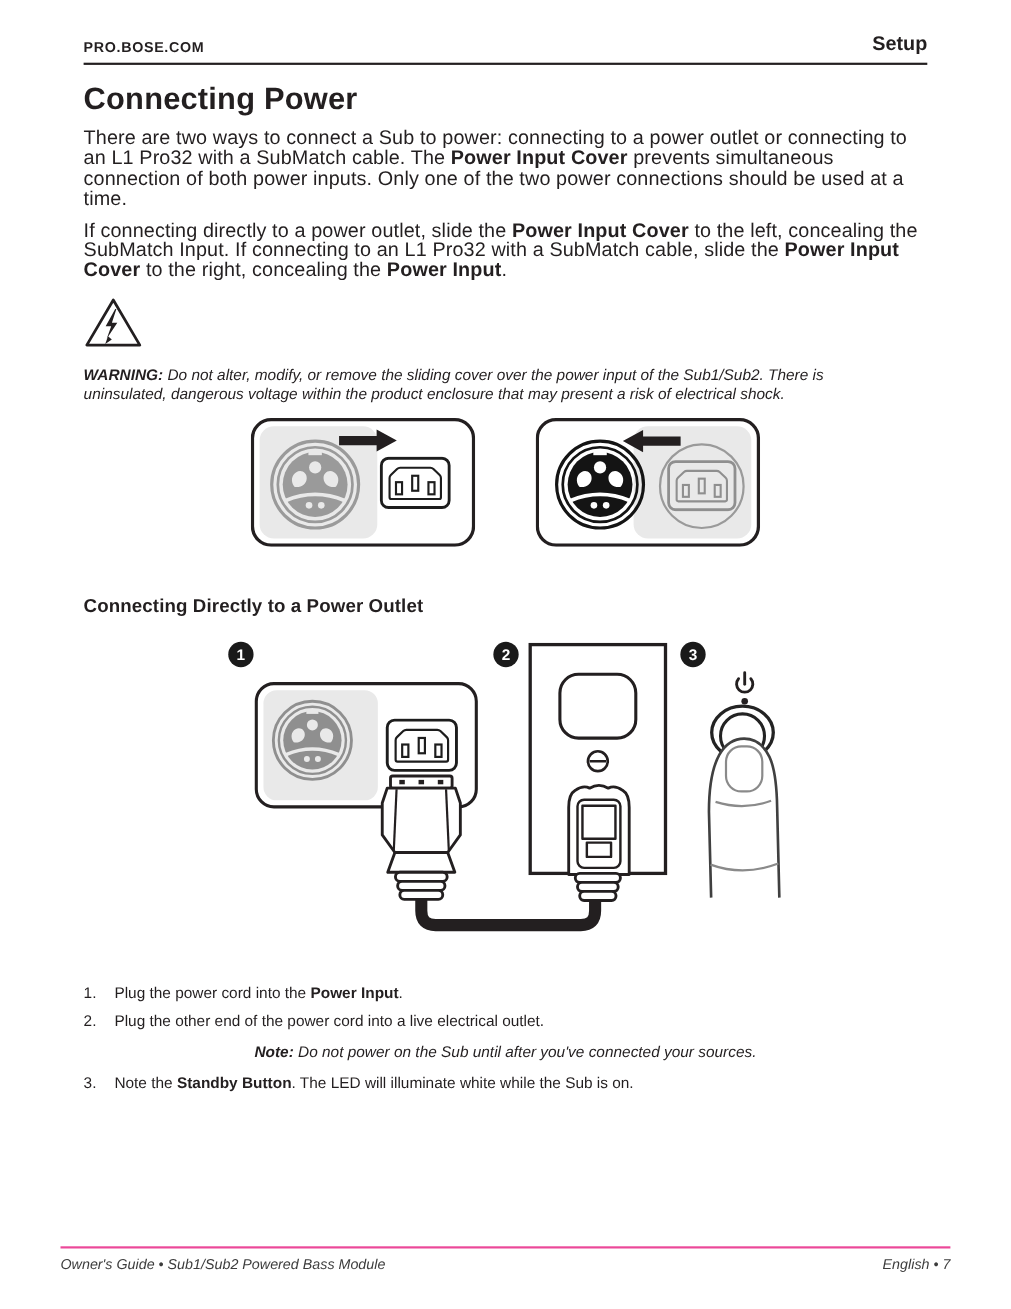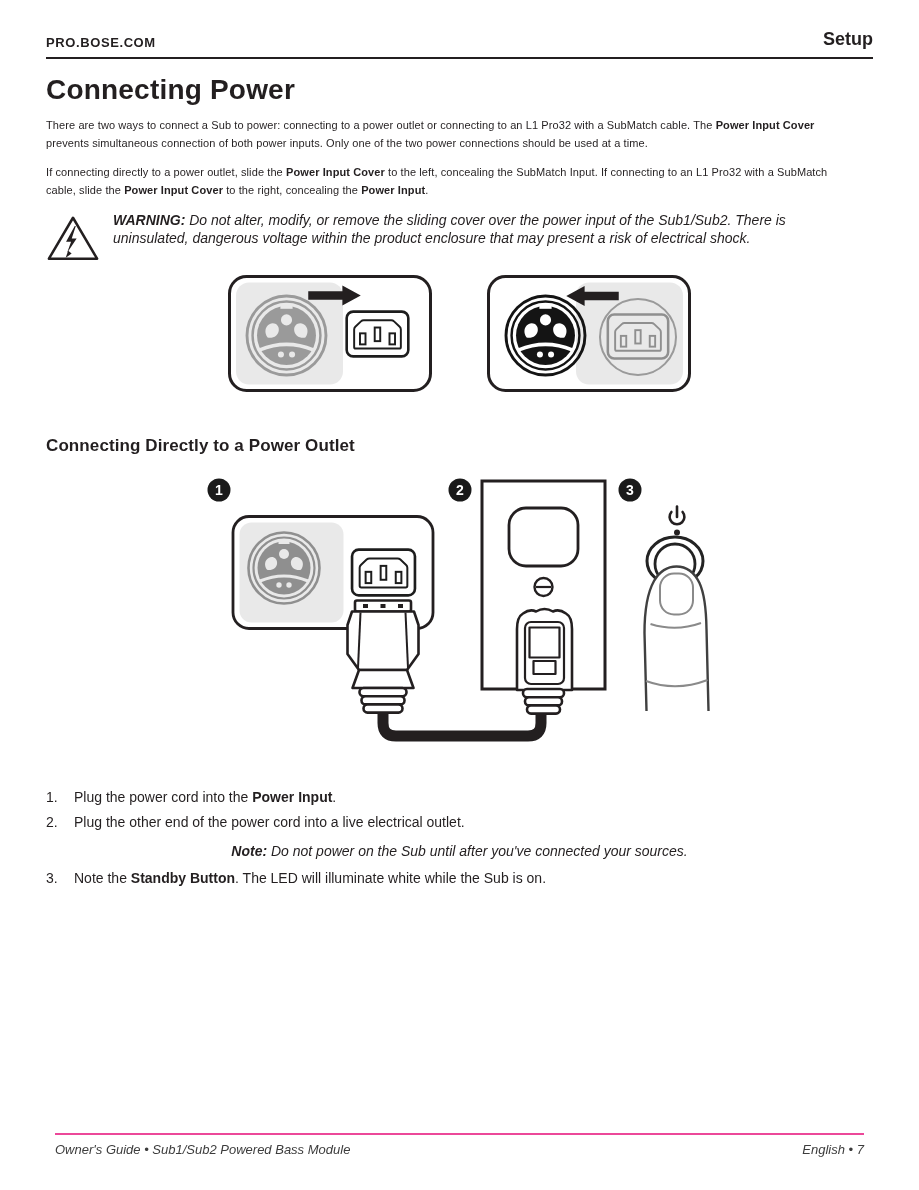--- a/index.html
+++ b/index.html
@@ -1,26 +1,26 @@
 <!DOCTYPE html>
 <html><head>
 <meta charset="utf-8">
 <style>
   html,body{margin:0;padding:0;background:#fff;}
   body{width:919px;height:1190px;overflow:hidden;font-family:"Liberation Sans",sans-serif;color:#231f20;}
-  .sheet{position:relative;width:919px;height:1190px;box-sizing:border-box;padding:29px 46px 0;background:#fff;}
+  .sheet{position:relative;width:919px;height:1190px;box-sizing:border-box;padding:29px 76px 0;background:#fff;}
   b{font-weight:700;}
   
   .page-header{display:flex;justify-content:space-between;align-items:flex-end;border-bottom:2px solid #231f20;padding-bottom:7px;}
   .site{font-weight:700;font-size:13px;letter-spacing:.6px;}
   .section{font-weight:700;font-size:18px;text-align:center;}
   h1{margin:15px 0 10px;font-size:28px;letter-spacing:.2px;}
-  .body-text{margin:0 0 10px;font-size:11px;line-height:18.4px;letter-spacing:.1px;max-width:812px;}
-  
-  .warning{display:flex;gap:13px;align-items:flex-start;margin:11px 0 0;}
+  .body-text{margin:0 0 10px;font-size:18px;line-height:18.4px;letter-spacing:.1px;max-width:812px;}
+  
+  .warning{display:flex;gap:13px;align-items:flex-start;margin:11px 0 0;flex-direction:column;}
   .warn-icon{flex:none;margin-top:2px;}
   .warn-text{margin:0;font-style:italic;font-size:14px;line-height:18.6px;max-width:730px;}
   
   .fig1{margin-top:12px;display:flex;justify-content:center;gap:55px;}
   h2{margin:44px 0 0;font-size:17px;letter-spacing:.1px;}
   .fig2-wrap{margin-top:15px;display:flex;justify-content:center;}
   .badge-num{font:700 14px "Liberation Sans",sans-serif;fill:#fff;text-anchor:middle;}
   
   .steps{margin-top:22px;font-size:14px;line-height:18.5px;}
   .step{display:flex;margin-bottom:7px;}

